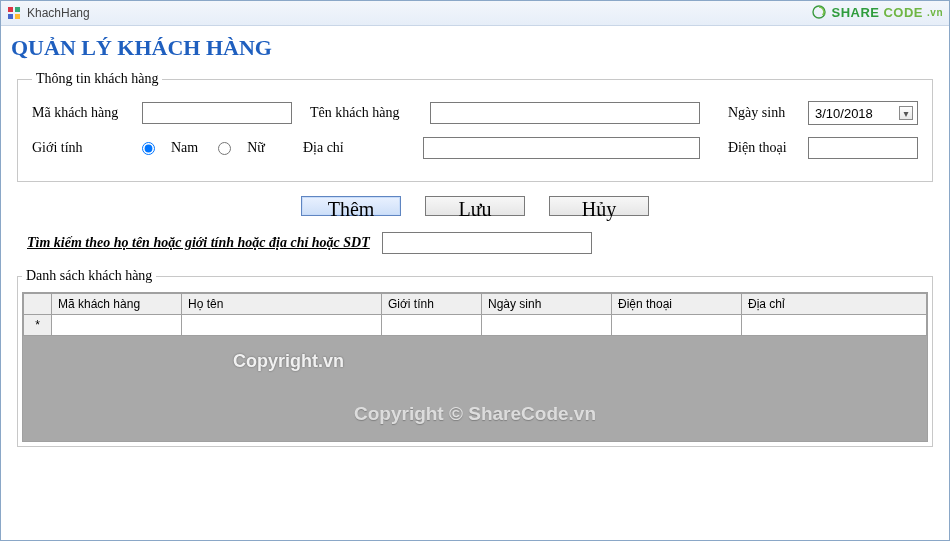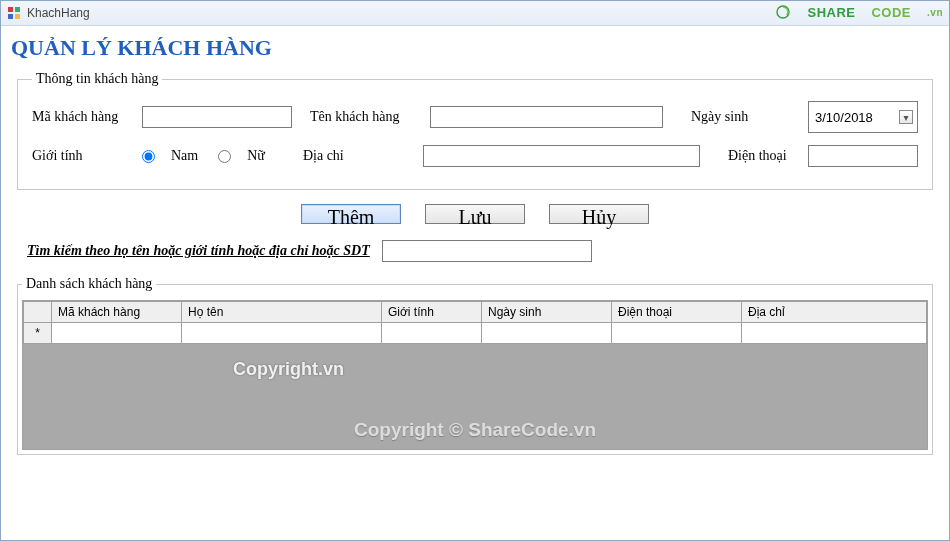--- a/index.html
+++ b/index.html
@@ -40,21 +40,21 @@
     position: absolute;
     right: 6px;
     top: 0;
     height: 22px;
     display: flex;
     align-items: center;
     color: #2e7d32;
     font-weight: bold;
     font-size: 13px;
     letter-spacing: 0.5px;
-    gap: 16px;
+    gap: 4px;
   }
   .right-watermark .share { color:#2f9c3d; }
   .right-watermark .code { color:#6fb644; }
   .right-watermark .vn { color:#6fb644; font-size:10px; }
 
   .client {
     position: absolute;
     top: 22px; left:0; right:0; bottom:0;
     padding: 6px 10px 10px 10px;
   }
@@ -84,28 +84,27 @@
     white-space: nowrap;
   }
   .txt {
     border: 1px solid #7a7a7a;
     height: 22px;
     background:#fff;
     padding: 2px 4px;
   }
   .datebox {
     border:1px solid #7a7a7a;
-    height:32px;
+    height:24px;
     display:flex;
     align-items:center;
     background:#fff;
     padding: 0 4px 0 6px;
     gap:6px;
     font-size:13px;
-    margin-left:37px;
   }
   .datebox .dd {
     width:14px;height:14px;
     border:1px solid #8a8a8a;
     display:flex;align-items:center;justify-content:center;
     font-size:10px;
     color:#555;
     background:linear-gradient(#fefefe,#e8e8e8);
   }
   .radio {
@@ -181,21 +180,21 @@
   .wm1, .wm2 {
     position:absolute;
     color: rgba(255,255,255,0.9);
     font-weight:bold;
     font-family: Arial, sans-serif;
     text-shadow: 0 0 2px rgba(0,0,0,0.45);
     pointer-events:none;
   }
   .wm1 { left:210px; top:58px; font-size:18px; }
   .wm2 {
-    left:0; right:0; bottom:8px; text-align:center;
+    left:0; right:0; bottom:16px; text-align:center;
     font-size:19px;
     color: rgba(230,230,230,0.9);
     text-shadow: 0 1px 1px rgba(100,100,100,0.6);
   }
 </style>
 </head>
 <body>
 
 <div class="window">
   <div class="titlebar">

